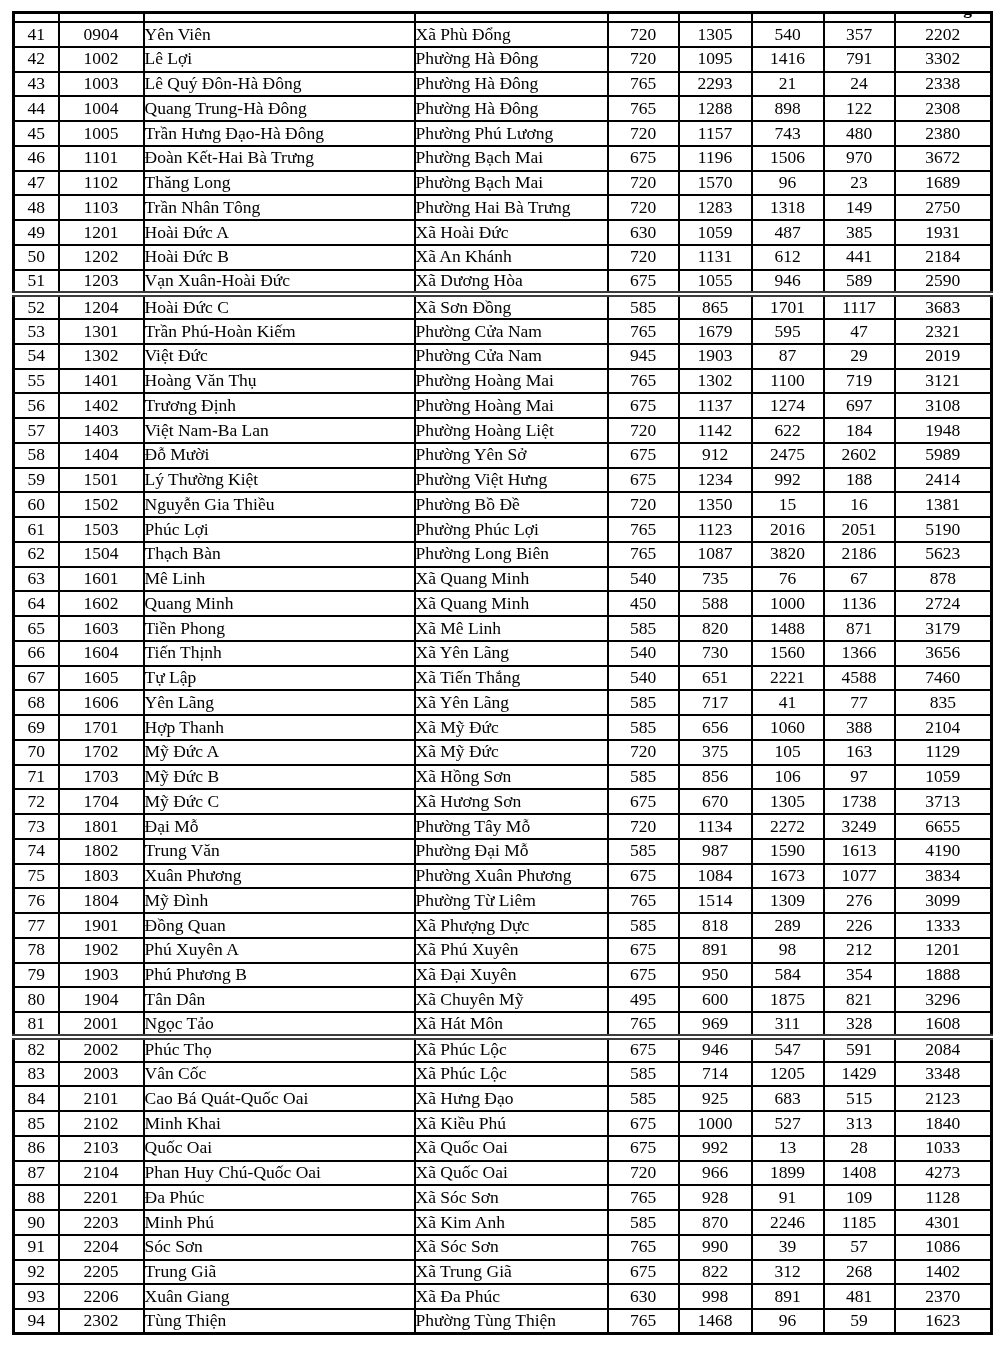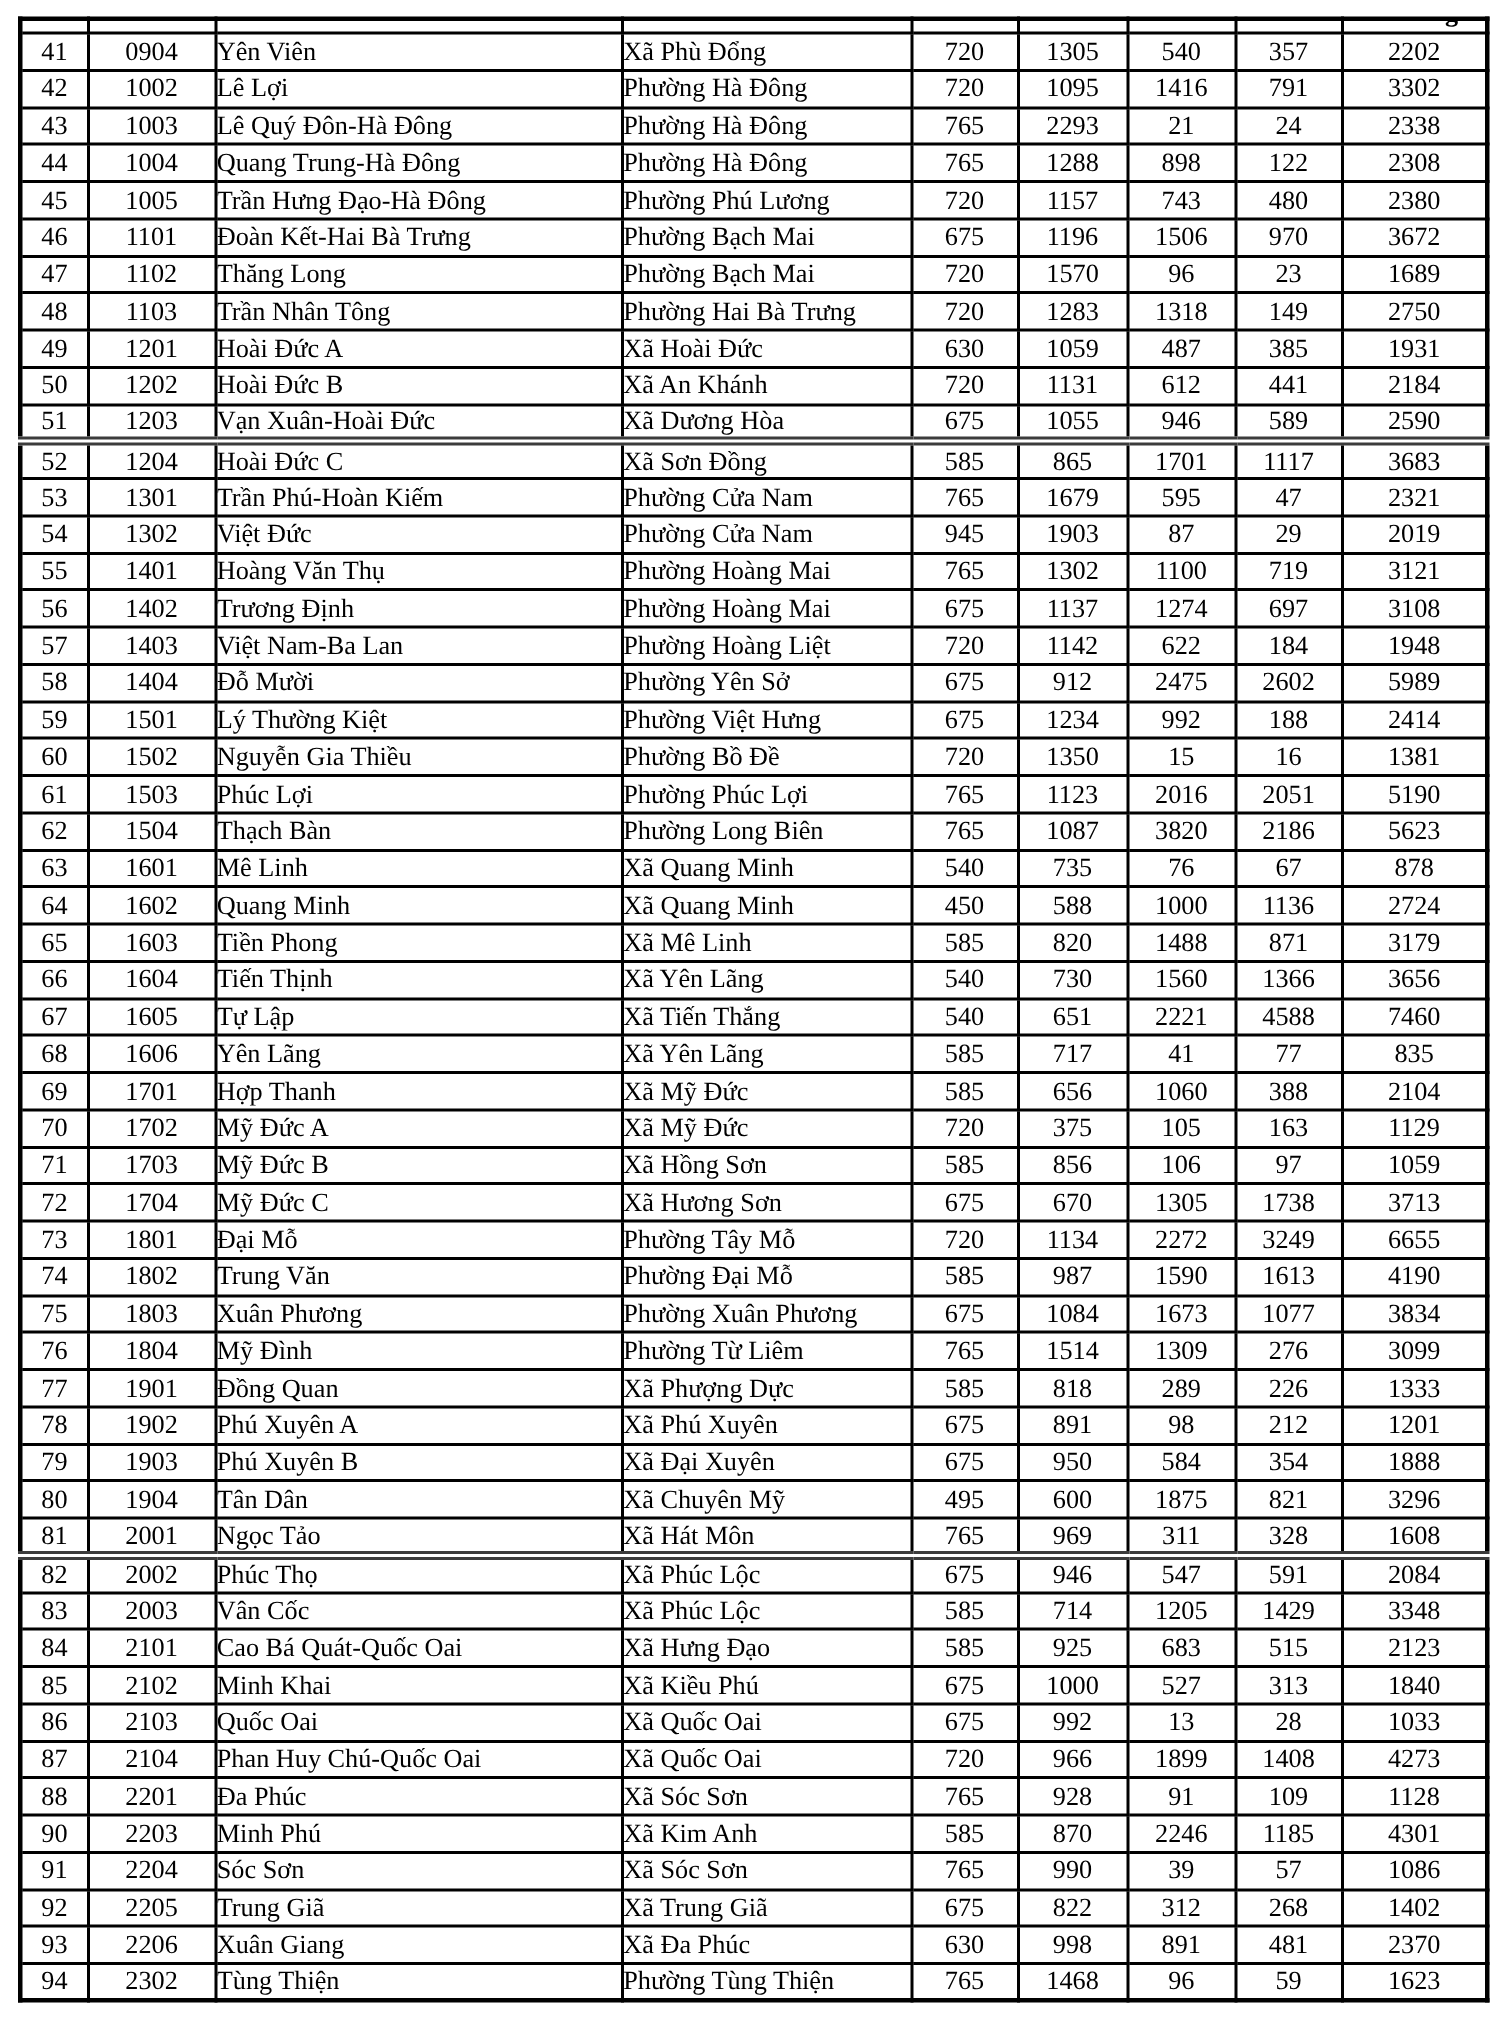--- a/index.html
+++ b/index.html
@@ -484,21 +484,21 @@
           <td class="l">Xã Phú Xuyên</td>
           <td class="c">675</td>
           <td class="c">891</td>
           <td class="c">98</td>
           <td class="c">212</td>
           <td class="c">1201</td>
         </tr>
         <tr>
           <td class="c">79</td>
           <td class="c">1903</td>
-          <td class="l">Phú Xuyên B</td>
+          <td class="l">Phú Phương B</td>
           <td class="l">Xã Đại Xuyên</td>
           <td class="c">675</td>
           <td class="c">950</td>
           <td class="c">584</td>
           <td class="c">354</td>
           <td class="c">1888</td>
         </tr>
         <tr>
           <td class="c">80</td>
           <td class="c">1904</td>

